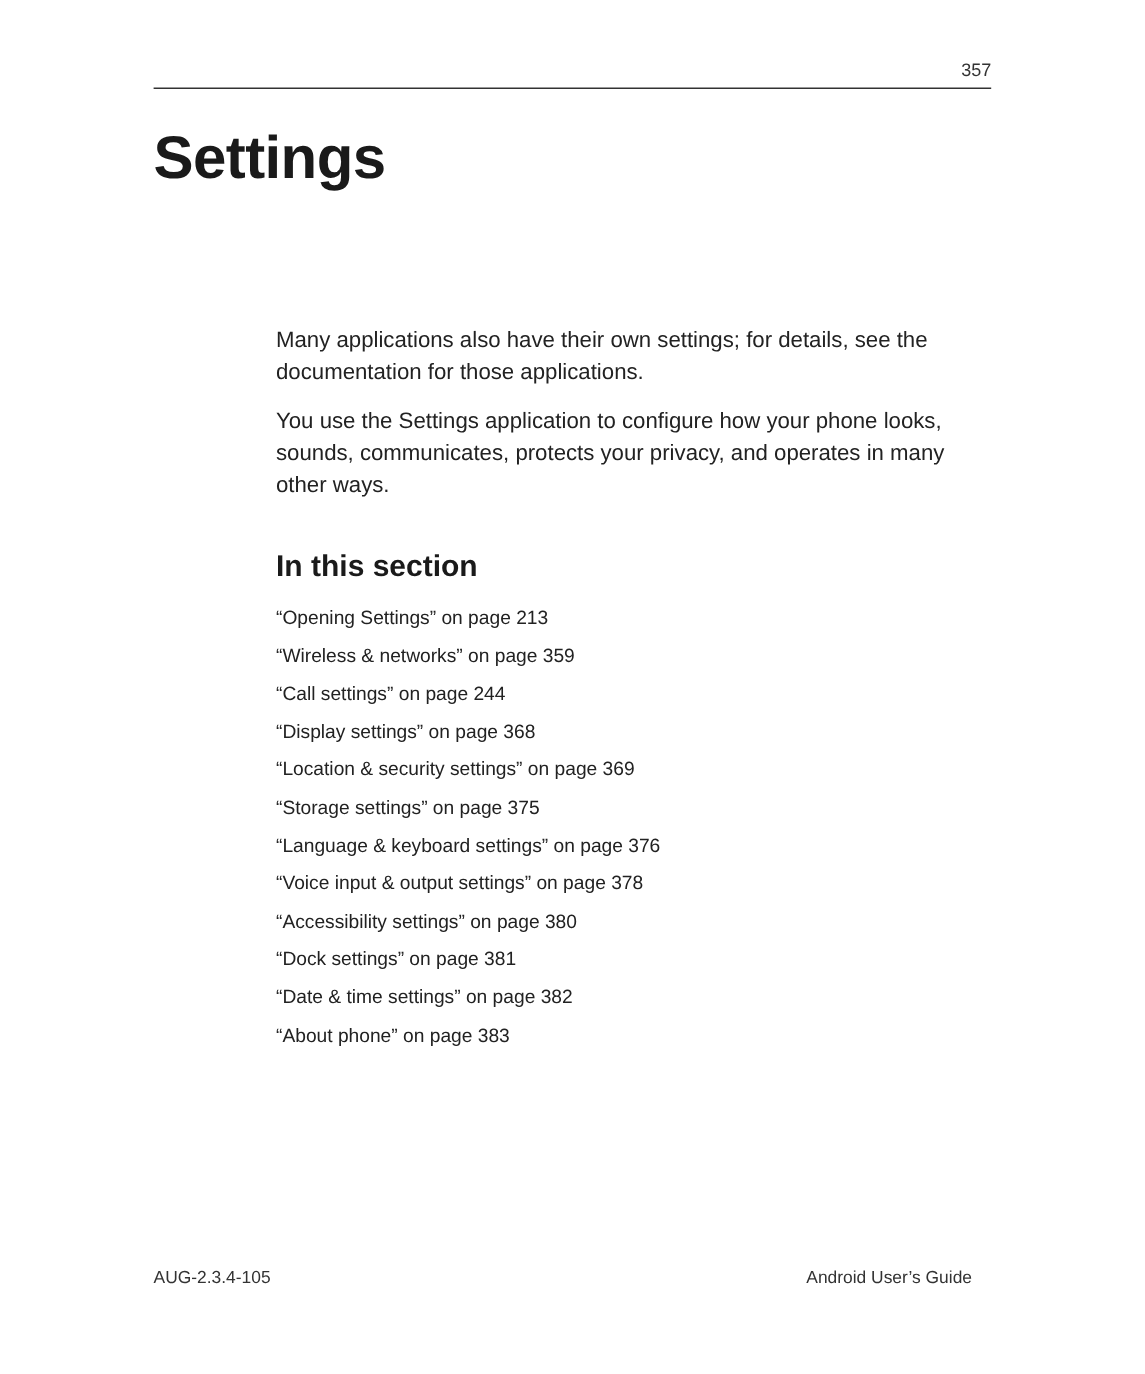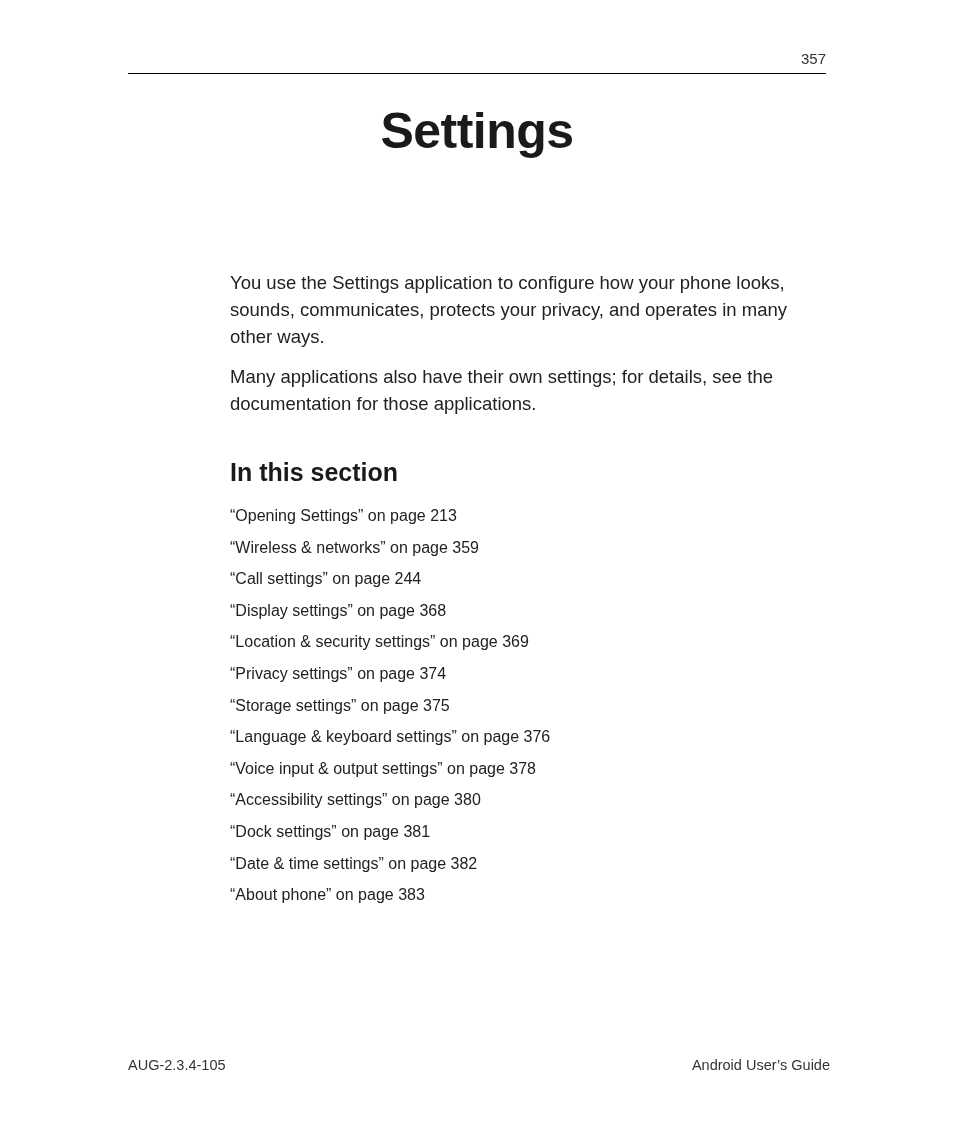--- a/index.html
+++ b/index.html
@@ -15,21 +15,21 @@
     font-size: 15px;
     color: #333;
     margin-bottom: 6px;
   }
   .top-rule {
     border: none;
     border-top: 1.5px solid #000;
     margin-bottom: 28px;
   }
   .title {
-    text-align: center;
+    text-align: left;
     font-size: 50px;
     font-weight: 700;
     letter-spacing: -0.5px;
     margin-bottom: 110px;
   }
   .content {
     margin-left: 102px; 
   }
   .body-para {
     font-size: 18.5px;
@@ -48,51 +48,50 @@
   }
   .toc-item {
     font-size: 16px;
     line-height: 1.35;
     color: #222;
     margin-bottom: 10px;
   }
   .footer {
     position: absolute;
     left: 128px;
-    right: 124px;
+    right: 144px;
     bottom: 72px;
     display: flex;
     justify-content: space-between;
     font-size: 14.5px;
     color: #333;
   }
 </style>
 </head>
 <body>
 
 <div class="page">
 
   <div class="page-number">357</div>
   <hr class="top-rule">
 
   <h1 class="title">Settings</h1>
 
   <div class="content">
+    <p class="body-para">Many applications also have their own settings; for details, see the documentation for those applications.</p>
     <p class="body-para">You use the Settings application to configure how your phone looks, sounds, communicates, protects your privacy, and operates in many other ways.</p>
-    <p class="body-para">Many applications also have their own settings; for details, see the documentation for those applications.</p>
 
     <h2 class="subhead">In this section</h2>
 
     <ul class="toc-list">
       <li class="toc-item">“Opening Settings” on page 213</li>
       <li class="toc-item">“Wireless &amp; networks” on page 359</li>
       <li class="toc-item">“Call settings” on page 244</li>
       <li class="toc-item">“Display settings” on page 368</li>
       <li class="toc-item">“Location &amp; security settings” on page 369</li>
-      <li class="toc-item">“Privacy settings” on page 374</li>
       <li class="toc-item">“Storage settings” on page 375</li>
       <li class="toc-item">“Language &amp; keyboard settings” on page 376</li>
       <li class="toc-item">“Voice input &amp; output settings” on page 378</li>
       <li class="toc-item">“Accessibility settings” on page 380</li>
       <li class="toc-item">“Dock settings” on page 381</li>
       <li class="toc-item">“Date &amp; time settings” on page 382</li>
       <li class="toc-item">“About phone” on page 383</li>
     </ul>
   </div>
 

